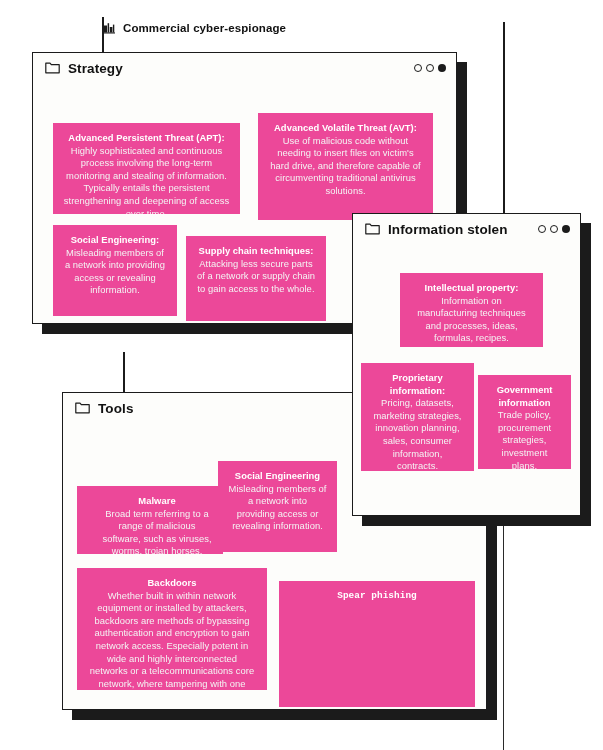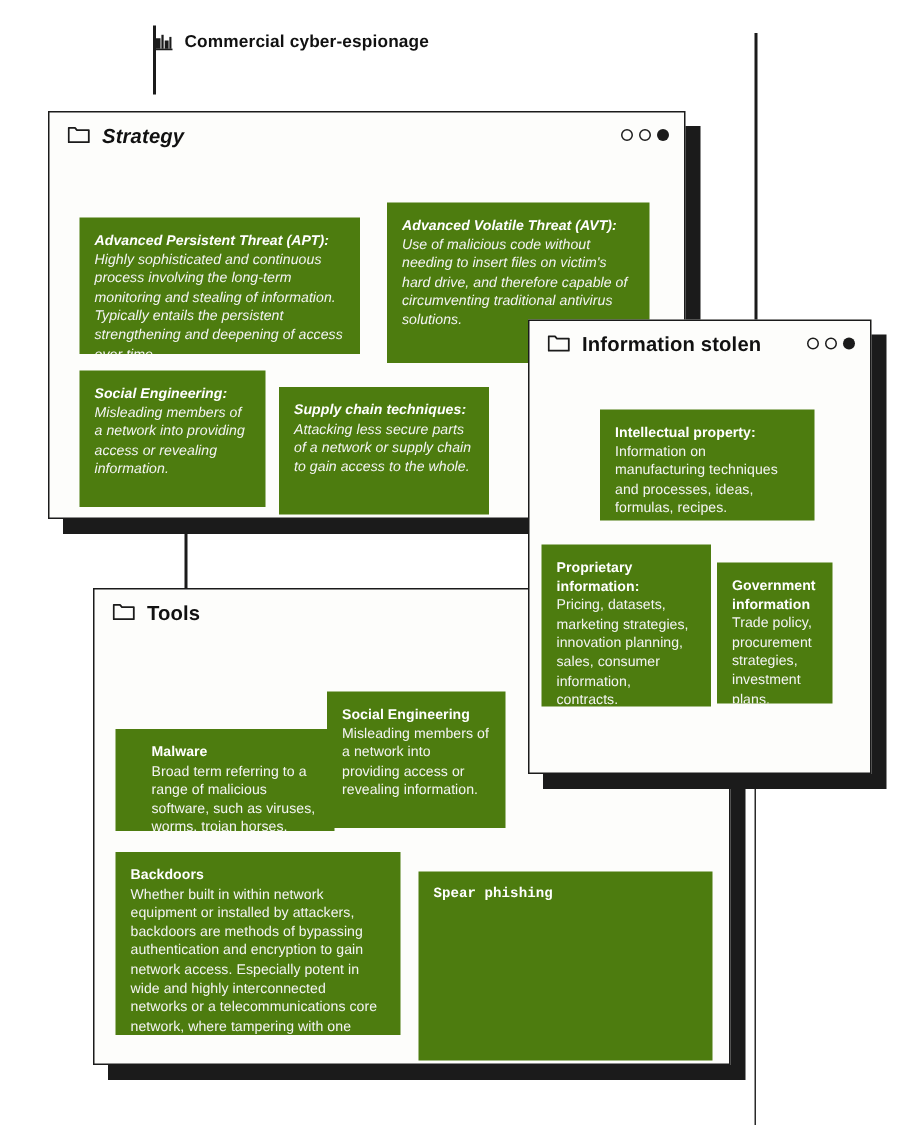--- a/index.html
+++ b/index.html
@@ -100,25 +100,26 @@
   }
   .win-body {
     position: relative;
     width: 100%;
     height: calc(100% - 30px);
   }
 
   
   .card {
     position: absolute;
-    background: #4d7c0f;
+    background: #ec4899;
     color: #ffffff;
     box-sizing: border-box;
     padding: 9px 10px 9px 10px;
     overflow: hidden;
+    text-align: center;
   }
   .card-title {
     font-size: 9.4px;
     font-weight: 700;
     line-height: 12.6px;
     letter-spacing: 0.05px;
     margin: 0 0 0 0;
     color: #ffffff;
   }
   .card-body {
@@ -146,21 +147,21 @@
         <rect x="1" y="4.5" width="3" height="7" fill="#1b1b1b"></rect>
         <rect x="4.6" y="2.2" width="1.5" height="9.3" fill="#1b1b1b"></rect>
         <rect x="6.8" y="6" width="2.6" height="5.5" fill="#1b1b1b"></rect>
         <rect x="9.9" y="3.6" width="1.4" height="7.9" fill="#1b1b1b"></rect>
         <rect x="0.5" y="11.4" width="11.5" height="1.1" fill="#1b1b1b"></rect>
       </svg>
     </span>
     <span class="label-text">Commercial cyber-espionage</span>
   </div>
 
-  <div class="window" style="left:32px; top:74px; width:425px; height:272px; z-index:10;font-style:italic;">
+  <div class="window" style="left:32px; top:52px; width:425px; height:272px; z-index:10;">
     <div class="win-titlebar">
       <span>
         <svg class="folder-icon" viewBox="0 0 15 12" aria-hidden="true">
           <path d="M0.8 1.2 h4.2 l1.3 1.5 h7.9 v8.1 h-13.4 z" fill="none" stroke="#1b1b1b" stroke-width="1.2" stroke-linejoin="round"></path>
         </svg>
       </span>
       <span class="win-title">Strategy</span>
       <span class="win-dots">
         <span class="dot hollow"></span>
         <span class="dot hollow"></span>
@@ -244,21 +245,21 @@
       <div class="card" style="left:47px; top:29px; width:143px; height:74px;">
         <div class="card-title">Intellectual property:</div>
         <div class="card-body">Information on manufacturing techniques and processes, ideas, formulas, recipes.</div>
       </div>
 
       <div class="card" style="left:8px; top:119px; width:113px; height:108px;">
         <div class="card-title">Proprietary information:</div>
         <div class="card-body">Pricing, datasets, marketing strategies, innovation planning, sales, consumer information, contracts.</div>
       </div>
 
-      <div class="card" style="left:125px; top:131px; width:77px; height:94px;">
+      <div class="card" style="left:125px; top:131px; width:93px; height:94px;">
         <div class="card-title">Government information</div>
         <div class="card-body">Trade policy, procurement strategies, investment plans.</div>
       </div>
 
     </div>
   </div>
 
 </div>
 
 </body></html>

